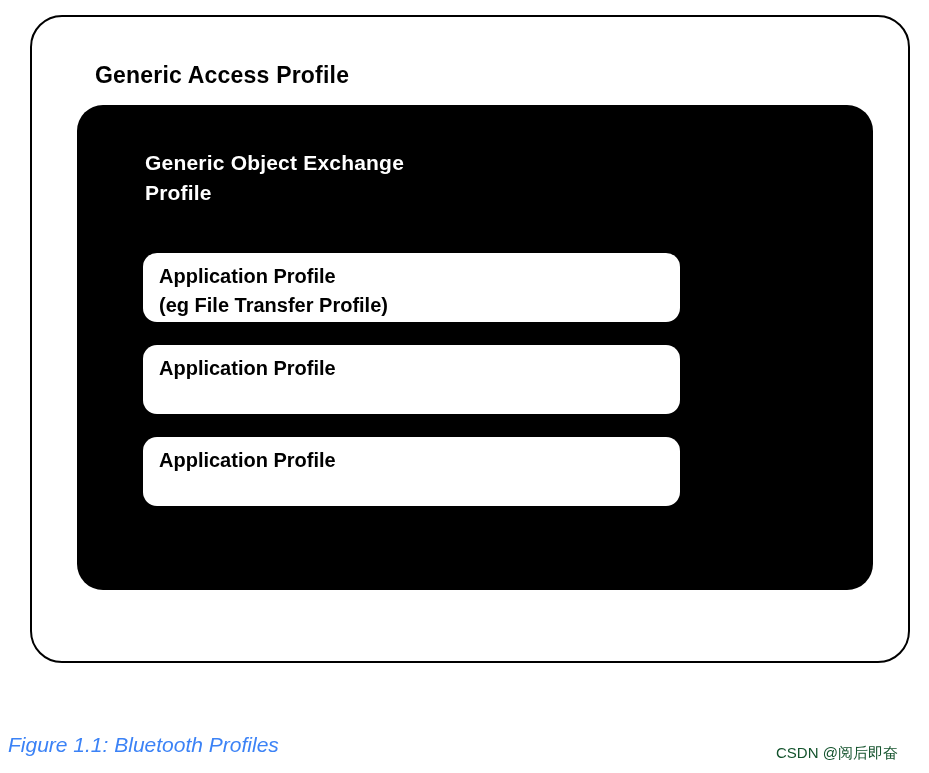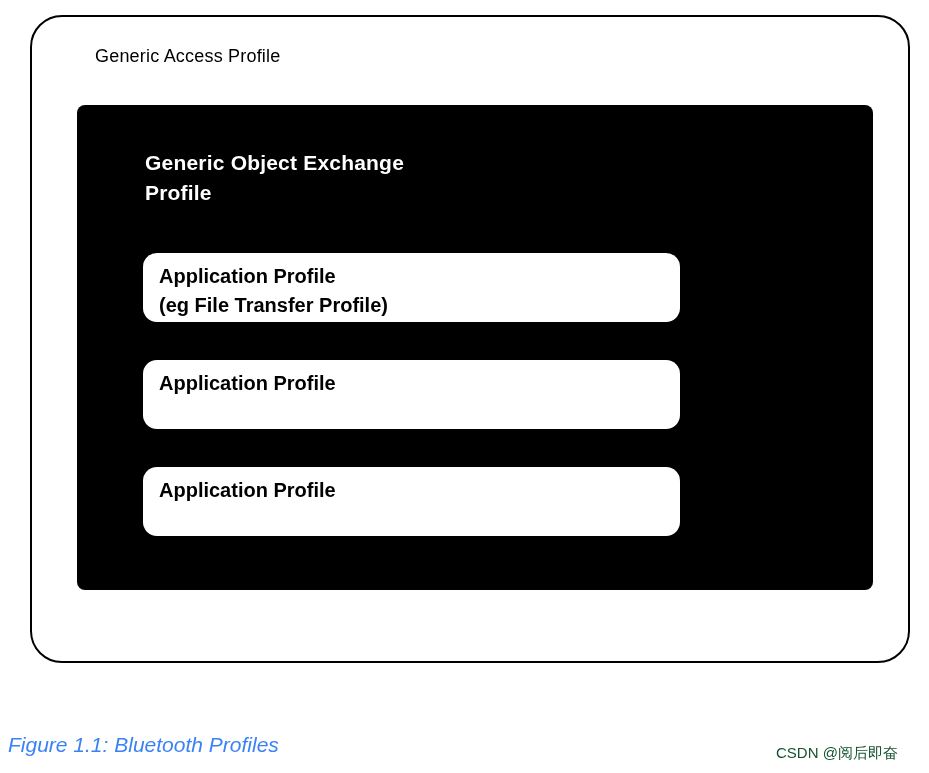--- a/index.html
+++ b/index.html
@@ -18,55 +18,55 @@
     top: 15px;
     width: 880px;
     height: 648px;
     background: #ffffff;
     border: 2px solid #000000;
     border-radius: 32px;
   }
   .outer-label {
     position: absolute;
     left: 63px;
-    top: 29px;
-    font-size: 18px;
-    font-weight: normal;
+    top: 45px;
+    font-size: 23px;
+    font-weight: bold;
     color: #000000;
     letter-spacing: 0.2px;
     white-space: nowrap;
   }
   .goep-box {
     position: absolute;
     left: 45px;
     top: 88px;
     width: 796px;
     height: 485px;
     background: #000000;
-    border-radius: 8px;
+    border-radius: 26px;
   }
   .goep-label {
     position: absolute;
     left: 68px;
     top: 43px;
     width: 330px;
     font-size: 21px;
     font-weight: bold;
     line-height: 30px;
     color: #ffffff;
     letter-spacing: 0.2px;
   }
   .app-stack {
     position: absolute;
     left: 66px;
     top: 148px;
     width: 537px;
     display: flex;
     flex-direction: column;
-    gap: 38px;
+    gap: 23px;
   }
   .app-box {
     height: 69px;
     background: #ffffff;
     border-radius: 14px;
     padding: 9px 10px 0 16px;
     color: #000000;
   }
   .app-line {
     font-size: 20px;

